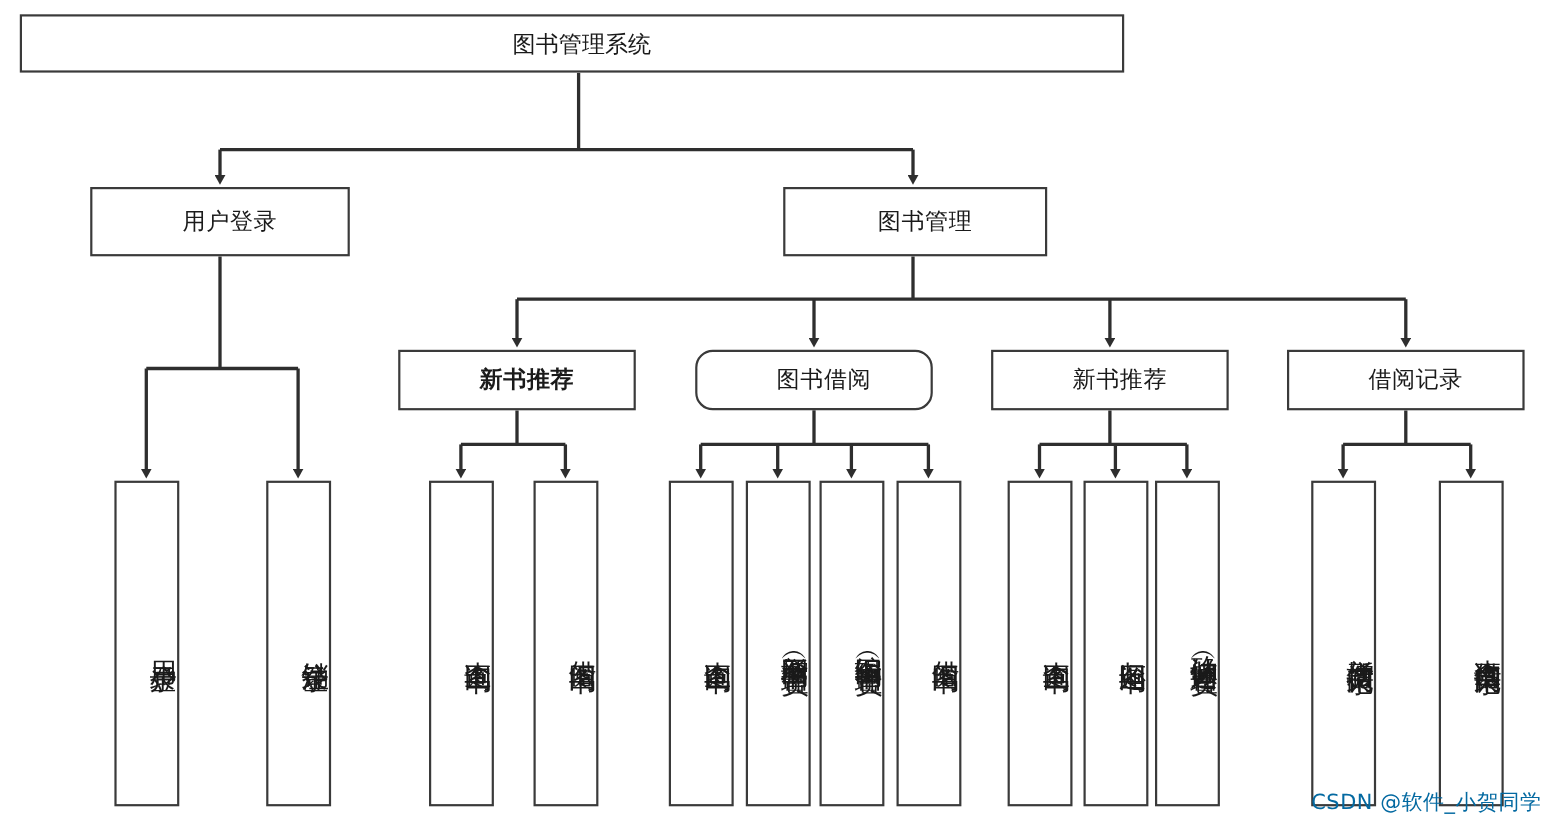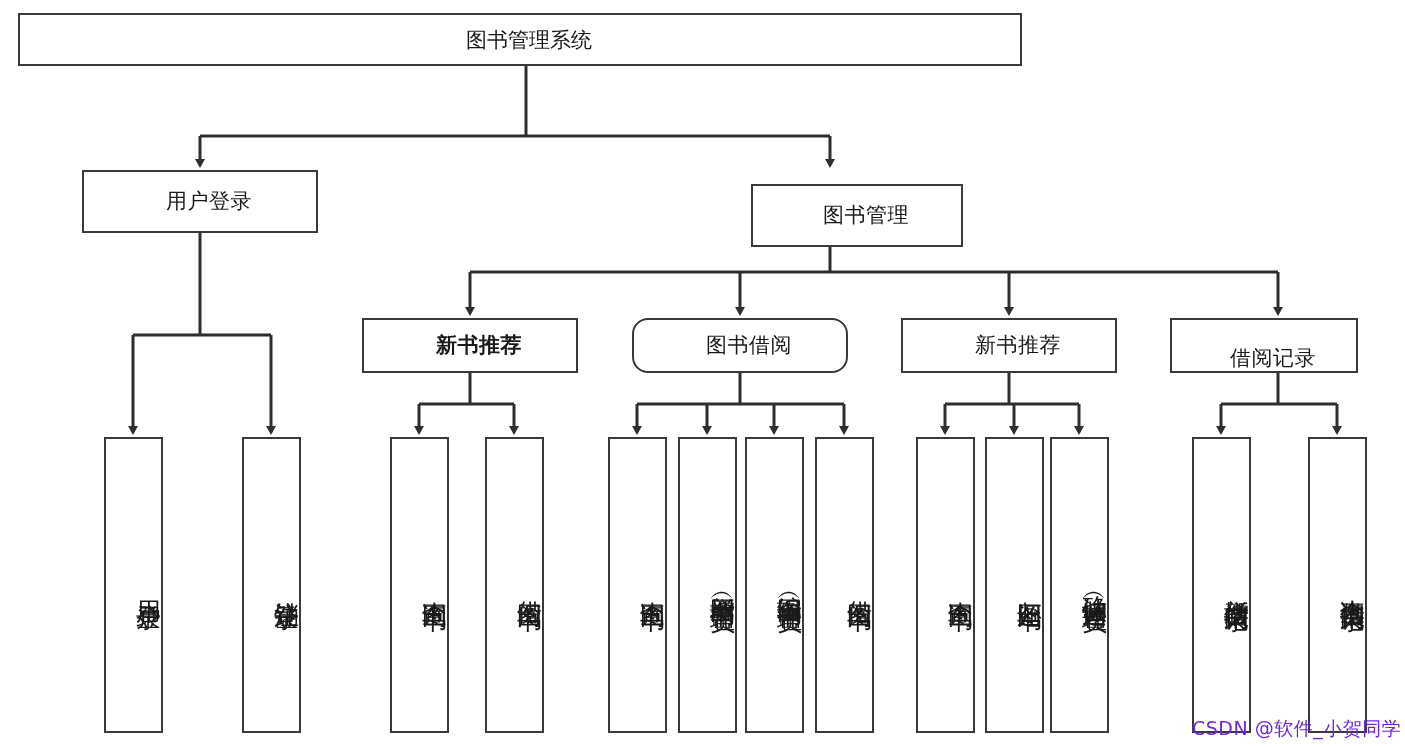--- a/index.html
+++ b/index.html
@@ -56,21 +56,21 @@
     justify-content: center;
   }
   .node-v .vtext {
     writing-mode: vertical-rl;
     text-orientation: upright;
     display: block;
   }
   .watermark {
     position: absolute;
     font-size: 19px;
-    color: #6d28d9;
+    color: #0369a1;
     letter-spacing: 0.5px;
     white-space: nowrap;
     user-select: none;
     text-align: center;
   }
 </style>
 </head>
 <body>
 
 <div id="canvas">
@@ -125,34 +125,34 @@
     </g>
   </svg>
 
   <div class="node node-root" style="left:18px; top:13px; width:1004px; height:53px;">
     <span>图书管理系统</span>
   </div>
 
   <div class="node node-h" style="left:82px; top:170px; width:236px; height:63px;">
     <span>用户登录</span>
   </div>
-  <div class="node node-h" style="left:712px; top:184px; width:212px; height:63px;margin-left:39px;">
+  <div class="node node-h" style="left:712px; top:170px; width:240px; height:63px;">
     <span>图书管理</span>
   </div>
 
   <div class="node node-h" style="left:362px; top:318px; width:216px; height:55px;font-weight:bold;">
     <span>新书推荐</span>
   </div>
   <div class="node node-h" style="left:632px; top:318px; width:216px; height:55px;border-radius:16px;">
     <span>图书借阅</span>
   </div>
   <div class="node node-h" style="left:901px; top:318px; width:216px; height:55px;">
     <span>新书推荐</span>
   </div>
-  <div class="node node-h" style="left:1170px; top:318px; width:188px; height:55px;align-items:flex-end;">
+  <div class="node node-h" style="left:1170px; top:318px; width:216px; height:55px;">
     <span>借阅记录</span>
   </div>
 
   <div class="node node-v" style="left:104px; top:437px; width:59px; height:296px;">
     <span class="vtext">用户登录</span>
   </div>
   <div class="node node-v" style="left:242px; top:437px; width:59px; height:296px;">
     <span class="vtext">注销登录</span>
   </div>
 

